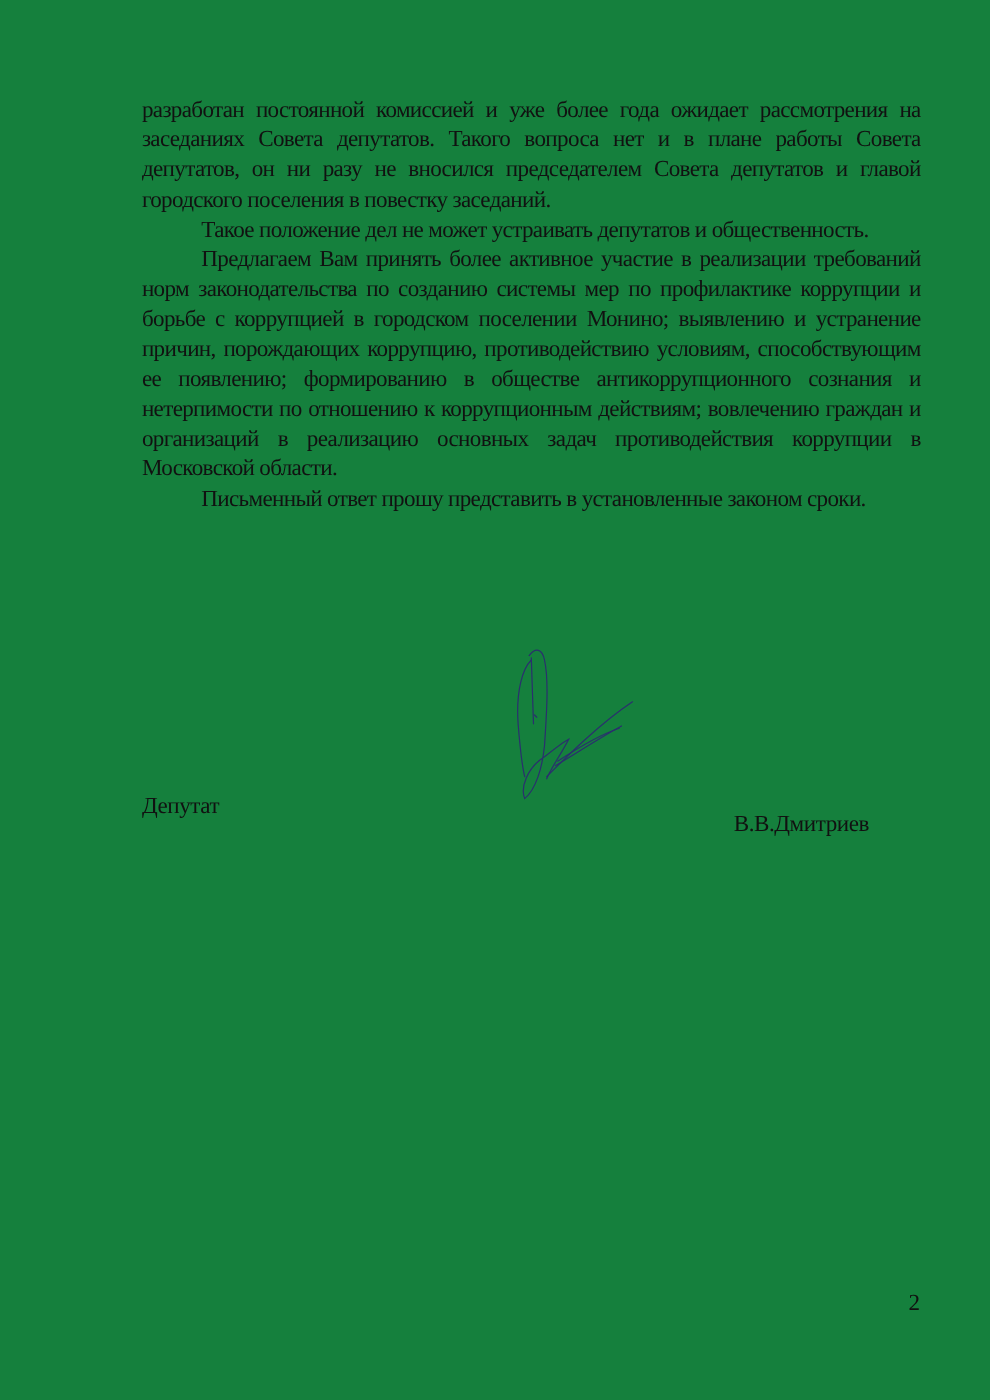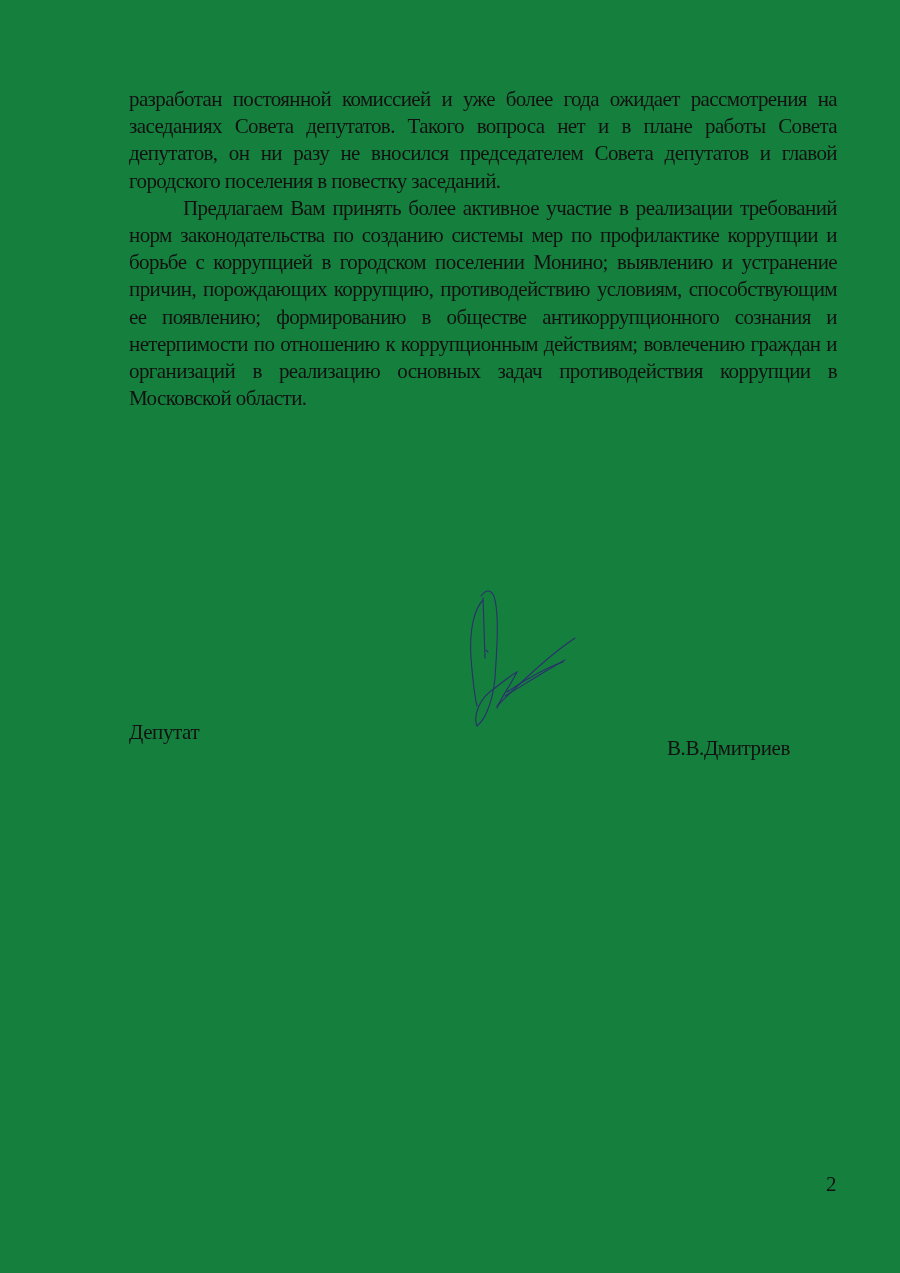--- a/index.html
+++ b/index.html
@@ -15,21 +15,23 @@
   .name { position: absolute; left: 667px; top: 156px; font-size: 21px; letter-spacing: -0.4px; }
   .signature { position: absolute; left: 455px; top: 8px; width: 160px; height: 140px; }
   .page-number { position: absolute; left: 826px; top: 1172px; font-size: 21px; }
 </style>
 </head>
 <body>
 
 <div class="page">
   <div class="text-block">
     <p class="para">разработан постоянной комиссией и уже более года ожидает рассмотрения на заседаниях Совета депутатов. Такого вопроса нет и в плане работы Совета депутатов, он ни разу не вносился председателем Совета депутатов и главой городского поселения в повестку заседаний.</p>
+    <p class="para indent">Такое положение дел не может устраивать депутатов и общественность.</p>
     <p class="para indent">Предлагаем Вам принять более активное участие в реализации требований норм законодательства по созданию системы мер по профилактике коррупции и борьбе с коррупцией в городском поселении Монино; выявлению и устранение причин, порождающих коррупцию, противодействию условиям, способствующим ее появлению; формированию в обществе антикоррупционного сознания и нетерпимости по отношению к коррупционным действиям; вовлечению граждан и организаций в реализацию основных задач противодействия коррупции в Московской области.</p>
+    <p class="para indent">Письменный ответ прошу представить в установленные законом сроки.</p>
   </div>
 
   <div class="sig-area">
     <svg class="signature" viewBox="0 0 160 140">
       <g fill="none" stroke="#2a2f6e" stroke-width="1.1" stroke-linecap="round">
         <path d="M 28 12 C 20 20, 14 40, 16 70 C 18 95, 20 110, 22 118"></path>
         <path d="M 26 8 C 32 0, 38 2, 40 12 C 44 30, 42 60, 40 90 C 38 110, 32 130, 22 138 C 18 128, 24 110, 40 100 C 50 92, 58 86, 62 84 C 56 96, 46 110, 42 120"></path>
         <path d="M 28 10 L 30 70"></path>
         <path d="M 42 118 C 60 100, 90 70, 120 50"></path>
         <path d="M 50 108 C 70 96, 95 80, 110 72"></path>

